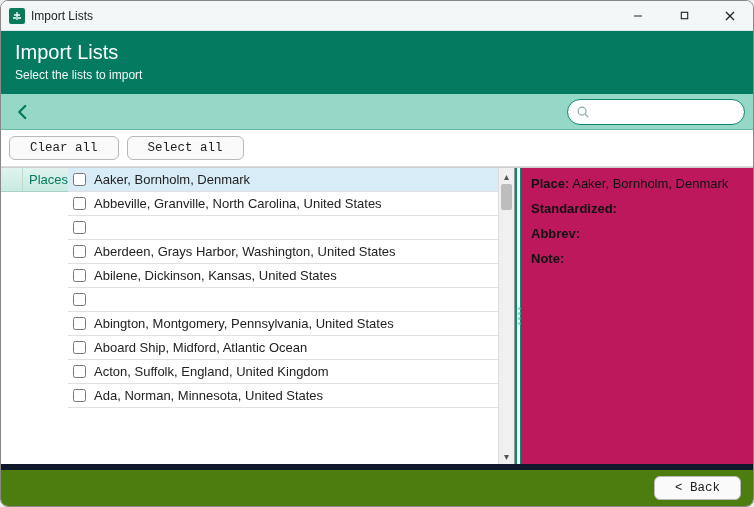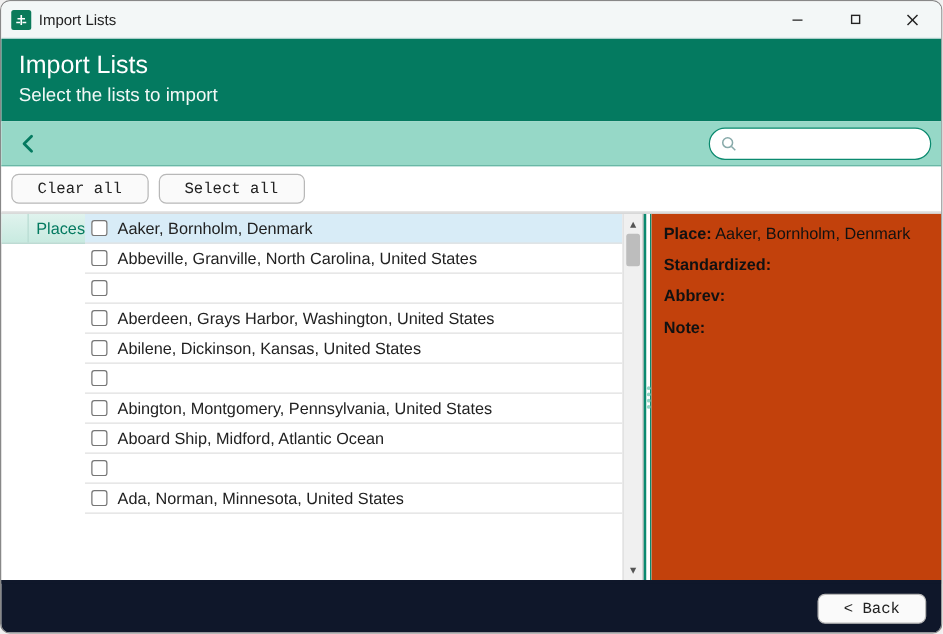--- a/index.html
+++ b/index.html
@@ -10,21 +10,21 @@
   .titlebar { height: 30px; display: flex; align-items: center; padding: 0 0 0 8px; background: #f3f7f7; border-bottom: 1px solid #d8e8e8; }
   .titlebar .app-icon { width: 16px; height: 16px; background: #0b7a5a; border-radius: 2px; margin-right: 6px; display:inline-flex; align-items:center; justify-content:center; color:#fff; font-size:10px; }
   .titlebar .title { font-size: 12px; color: #222; flex: 0 0 auto; }
   .titlebar .spacer { flex: 1 1 auto; }
   .titlebar .winbtn { width: 46px; height: 30px; display: flex; align-items: center; justify-content: center; font-size: 14px; color: #222; }
   .titlebar .winbtn svg { stroke: #222; }
 
   
   .header { background: #047a60; color: #fff; padding: 10px 14px 12px 14px; }
   .header h1 { font-size: 20px; font-weight: 400; margin-bottom: 4px; }
-  .header p { font-size: 15px; font-weight: 300; opacity: 0.95; }
+  .header p { font-size: 12px; font-weight: 300; opacity: 0.95; }
 
   
   .toolbar-strip { height: 36px; background: #96d8c7; display: flex; align-items: center; padding: 0 8px; position: relative; border-bottom: 1px solid #6ab8a6; }
   .back-arrow { width: 28px; height: 28px; display:flex; align-items:center; justify-content:center; color:#047a60; }
   .search-wrap { margin-left: auto; display:flex; align-items:center; background:#fff; border:1.5px solid #0b8a6f; border-radius: 16px; height: 26px; width: 178px; padding: 0 8px; }
   .search-wrap svg { flex: 0 0 auto; }
   .search-wrap input { border:none; outline:none; font-size:12px; width:100%; margin-left:4px; background:transparent; }
 
   
   .buttons-row { padding: 6px 8px; display:flex; gap:8px; border-bottom: 1px solid #ddd; background:#fff; }
@@ -51,26 +51,26 @@
   .vscroll .arrow { height:16px; width:100%; display:flex; align-items:center; justify-content:center; color:#555; font-size:10px; }
   .vscroll .track { flex:1; width:100%; position:relative; }
   .vscroll .thumb { position:absolute; top:0; left:2px; right:2px; height:26px; background:#bdbdbd; border-radius:2px; }
 
   
   .splitter { width:6px; background:#ffffff; border-left:2px solid #0b8a6f; border-right:1px solid #0b8a6f; position:relative; }
   .splitter .grip { position:absolute; top:50%; left:50%; transform:translate(-50%,-50%); display:flex; flex-direction:column; gap:2px; }
   .splitter .grip span { width:3px; height:3px; background:#8fd5c4; border-radius:50%; display:block; }
 
   
-  .detail-panel { width:232px; background:#c2410c; padding:8px 10px; font-size:13px; color:#111; overflow:hidden; }
+  .detail-panel { width:232px; background:#be185d; padding:8px 10px; font-size:13px; color:#111; overflow:hidden; }
   .detail-panel .line { margin-bottom:10px; }
   .detail-panel .k { font-weight:700; }
 
   
-  .footer { height:42px; background:#0f172a; border-top:3px solid #0f172a; display:flex; align-items:center; justify-content:flex-end; padding:0 12px; }
+  .footer { height:42px; background:#4d7c0f; border-top:6px solid #0f172a; display:flex; align-items:center; justify-content:flex-end; padding:0 12px; }
   .footer .btn { min-width:80px; }
 
 </style>
 </head>
 <body>
 
 <div class="window">
 
   <div class="titlebar">
     <span class="app-icon">
@@ -175,20 +175,21 @@
             <div class="row">
               <div class="chkcol">
                 <input type="checkbox" style="">
               </div>
               <div class="text">Aboard Ship, Midford, Atlantic Ocean</div>
             </div>
             <div class="row">
               <div class="chkcol">
                 <input type="checkbox" style="">
               </div>
+              <div class="text">Acton, Suffolk, England, United Kingdom</div>
             </div>
             <div class="row">
               <div class="chkcol">
                 <input type="checkbox" style="">
               </div>
               <div class="text">Ada, Norman, Minnesota, United States</div>
             </div>
           </div>
         <div class="vscroll">
           <div class="arrow">▴</div>

